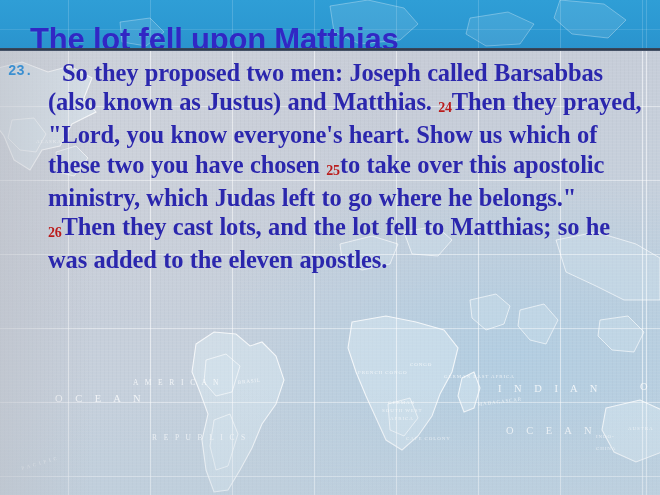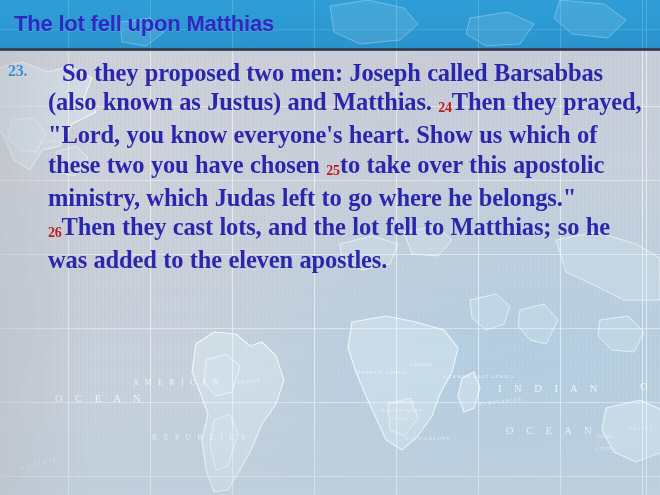--- a/index.html
+++ b/index.html
@@ -95,24 +95,24 @@
       repeating-linear-gradient(0deg, rgba(255,255,255,.10) 0 1px, rgba(255,255,255,0) 1px 74px);
     background-position: -14px -6px, 0 -18px;
   }
   .title-band-svg { position: absolute; left: 0; top: 0; width: 660px; height: 48px; }
   .title-coast { fill: rgba(255,255,255,.10); stroke: rgba(255,255,255,.30); stroke-width: 1; }
 
   .title-text {
     position: absolute;
     left: 14px;
     top: 1px;
-    margin: 0;
+    margin: 16px;
     font-family: "Liberation Sans", "DejaVu Sans", sans-serif;
     font-weight: bold;
-    font-size: 22px;
+    font-size: 31px;
     line-height: 46px;
     color: #3127c4;
     letter-spacing: -0.2px;
     white-space: nowrap;
     text-shadow: 0 1px 0 rgba(255,255,255,.12);
   }
 
   .title-rule {
     position: absolute;
     left: 0;
@@ -140,25 +140,26 @@
     font-size: 24.5px;
     line-height: 29.2px;
     letter-spacing: -0.15px;
     word-spacing: .5px;
     text-shadow: 0 0 1px rgba(255,255,255,.25);
   }
   .verse-lead {
     position: absolute;
     left: 8px;
     top: 4px;
-    font-size: 16px;
+    font-size: 14px;
     line-height: 18px;
     font-weight: bold;
     color: #3b8fd0;
     letter-spacing: -0.2px;
+    font-family: Liberation Mono, monospace;
   }
   .verse-num {
     font-size: 14px;
     font-weight: bold;
     color: #b91c1c;
     vertical-align: baseline;
     position: relative;
     top: 2px;
     letter-spacing: -0.2px;
   }

